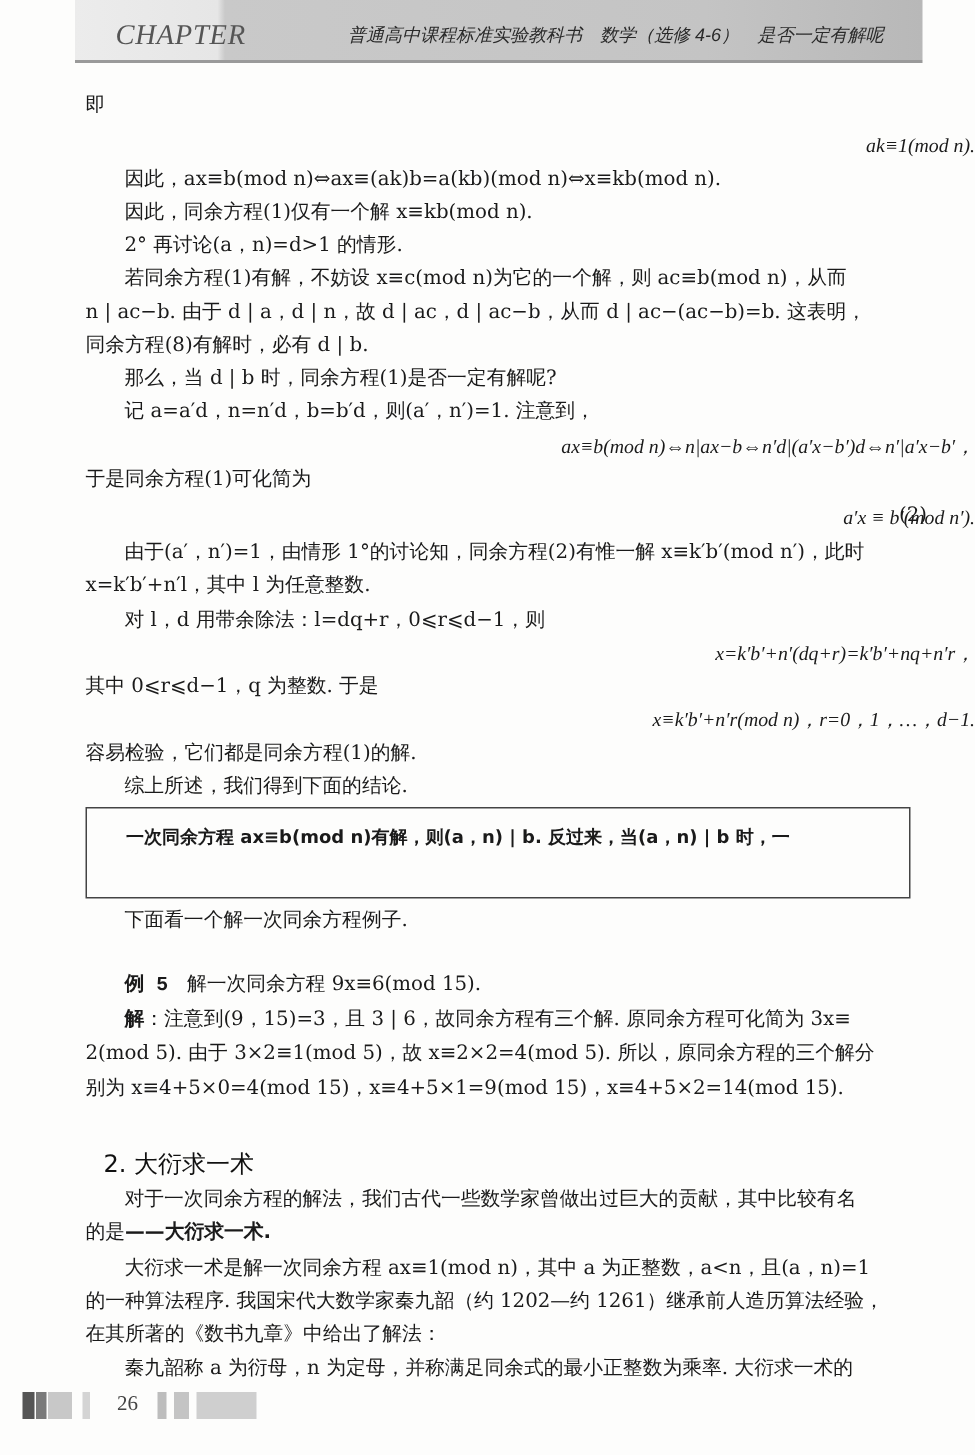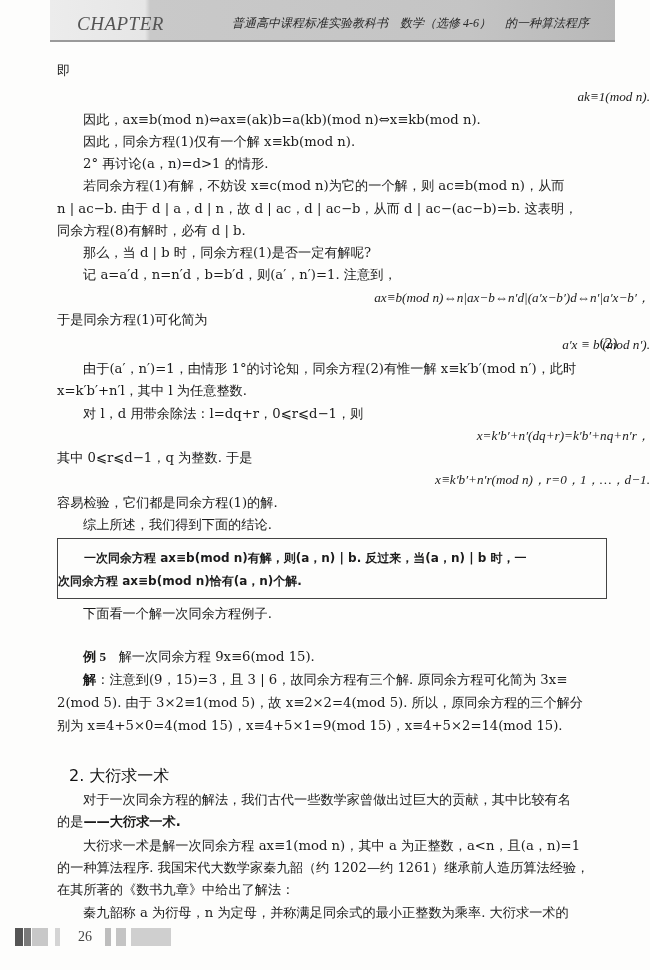--- a/index.html
+++ b/index.html
@@ -14,60 +14,60 @@
     background: linear-gradient(90deg, #ececec 0px, #e6e6e6 95px, #c9c9c9 100px, #c4c4c4 420px, #b8b8b8 565px);
     border-bottom: 2px solid #9a9a9a;
   }
   .header .chapter {
     position: absolute; left: 27px; top: 13px;
     font-family: "Liberation Serif", serif; font-style: italic;
     font-size: 19px; color: #555; letter-spacing: 0.5px;
   }
   .header .book {
     position: absolute; left: 182px; top: 15px;
-    font-family: Liberation Serif, serif; font-style: italic;
+    font-family: Liberation Sans, sans-serif; font-style: italic;
     font-size: 12px; color: #2a2a2a; white-space: nowrap;
   }
   .header .topic {
     position: absolute; left: 455px; top: 15px;
     font-family: "DejaVu Sans", sans-serif; font-style: italic;
     font-size: 12px; color: #2a2a2a; white-space: nowrap;
   }
   .line {
     position: absolute; left: 57px; width: 560px;
     font-size: 13.2px; line-height: 18px; white-space: nowrap;
   }
   .indent { left: 83px; }
   .center { left: 0; width: 650px; text-align: right; }
   .eqnum { position: absolute; right: 32px; font-size: 13.2px; }
   .math { font-family: "Liberation Serif", serif; font-style: italic; }
   .thm-box {
     position: absolute; left: 57px; top: 538px; width: 548px; height: 59px;
     border: 1.5px solid #444;
   }
   .thm-box .line { font-family: "DejaVu Sans", sans-serif; font-weight: bold; font-size: 12px; }
-  .ex-label { font-family: Liberation Serif, serif; font-weight: bold; }
+  .ex-label { font-family: Liberation Mono, monospace; font-weight: bold; }
   .section-title {
     position: absolute; left: 69px; top: 766px;
     font-family: "DejaVu Sans", sans-serif; font-size: 16px; color: #111;
   }
   .footer { position: absolute; left: 15px; top: 928px; height: 18px; }
   .blk { position: absolute; top: 0; height: 18px; }
   .pagenum {
     position: absolute; left: 78px; top: 1px;
     font-family: "Liberation Serif", serif; font-size: 14px; color: #444;
   }
 </style>
 </head>
 <body>
 
 <div class="header">
   <span class="chapter">CHAPTER</span>
   <span class="book">普通高中课程标准实验教科书　数学（选修 4-6）</span>
-  <span class="topic">的一种算法程序</span>
+  <span class="topic">是否一定有解呢</span>
 </div>
 
 <div class="line" style="top:62px">即</div>
 <div class="line center math" style="top:88px">ak≡1(mod n).</div>
 <div class="line indent" style="top:111px">因此，ax≡b(mod n)⇔ax≡(ak)b=a(kb)(mod n)⇔x≡kb(mod n).</div>
 <div class="line indent" style="top:133px">因此，同余方程(1)仅有一个解 x≡kb(mod n).</div>
 <div class="line indent" style="top:155px">2° 再讨论(a，n)=d&gt;1 的情形.</div>
 <div class="line indent" style="top:177px">若同余方程(1)有解，不妨设 x≡c(mod n)为它的一个解，则 ac≡b(mod n)，从而</div>
 <div class="line" style="top:200px">n | ac−b. 由于 d | a，d | n，故 d | ac，d | ac−b，从而 d | ac−(ac−b)=b. 这表明，</div>
 <div class="line" style="top:222px">同余方程(8)有解时，必有 d | b.</div>
@@ -81,21 +81,20 @@
 <div class="line" style="top:382px">x=k′b′+n′l，其中 l 为任意整数.</div>
 <div class="line indent" style="top:405px">对 l，d 用带余除法：l=dq+r，0⩽r⩽d−1，则</div>
 <div class="line center math" style="top:427px">x=k′b′+n′(dq+r)=k′b′+nq+n′r，</div>
 <div class="line" style="top:449px">其中 0⩽r⩽d−1，q 为整数. 于是</div>
 <div class="line center math" style="top:471px">x≡k′b′+n′r(mod n)，r=0，1，…，d−1.</div>
 <div class="line" style="top:494px">容易检验，它们都是同余方程(1)的解.</div>
 <div class="line indent" style="top:516px">综上所述，我们得到下面的结论.</div>
 
 <div class="thm-box">
   <div class="line" style="left:26px; top:10px">一次同余方程 ax≡b(mod n)有解，则(a，n) | b. 反过来，当(a，n) | b 时，一</div>
-  <div class="line" style="left:0px; top:33px">次同余方程 ax≡b(mod n)恰有(a，n)个解.</div>
 </div>
 
 <div class="line indent" style="top:605px">下面看一个解一次同余方程例子.</div>
 
 <div class="line indent" style="top:648px">
   <span class="ex-label">例 5</span>&nbsp;&nbsp;&nbsp;<span>解一次同余方程 9x≡6(mod 15).</span>
 </div>
 <div class="line indent" style="top:671px">
   <span class="ex-label">解</span><span>：注意到(9，15)=3，且 3 | 6，故同余方程有三个解. 原同余方程可化简为 3x≡</span>
 </div>

